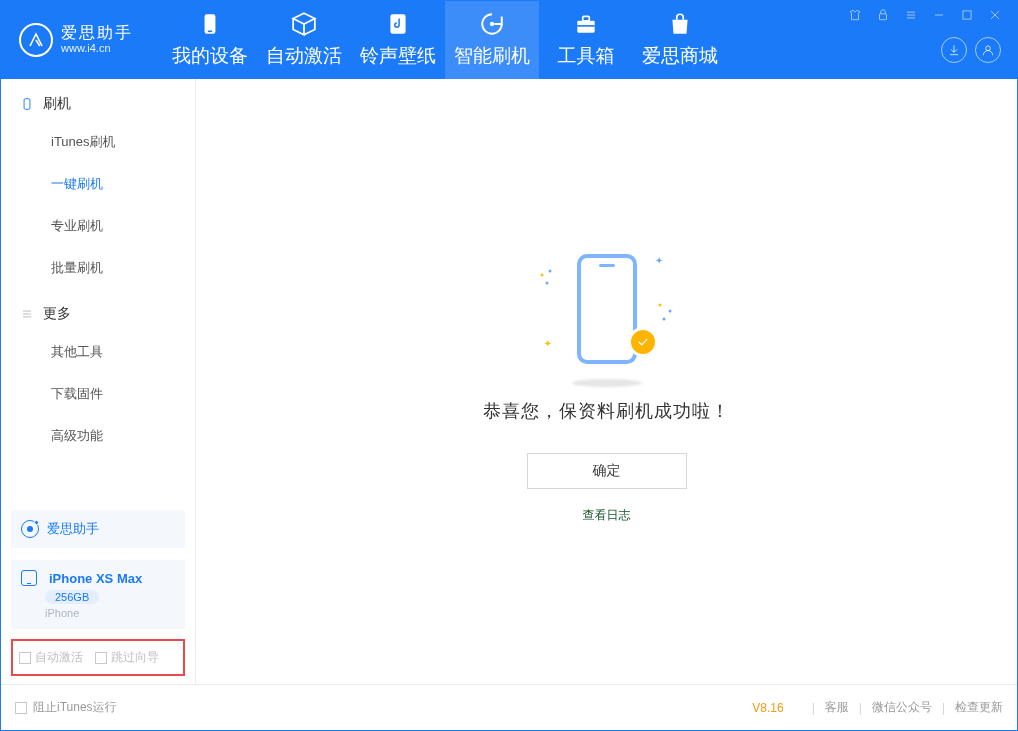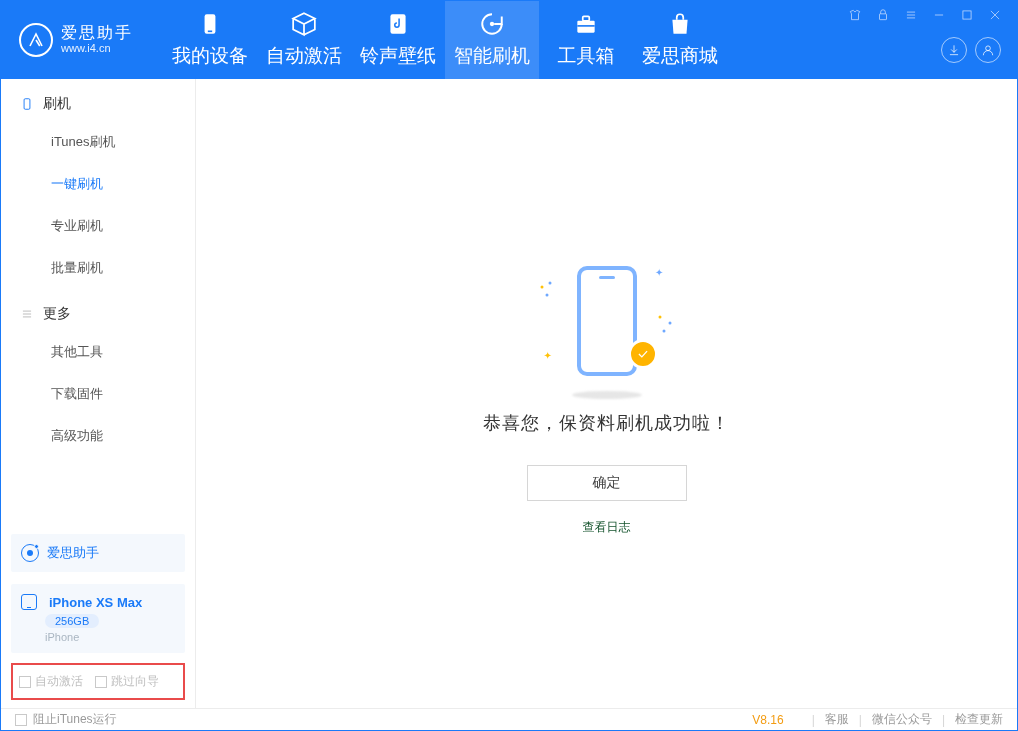--- a/index.html
+++ b/index.html
@@ -66,21 +66,21 @@
   .illus .dots { position:absolute; left:6px; top:30px; }
   .illus .dots2 { position:absolute; right:6px; bottom:50px; }
   .illus .star1 { position:absolute; left:12px; bottom:30px; color:#ffc107; font-size:10px; }
   .illus .star2 { position:absolute; right:18px; top:16px; color:#6fa8ff; font-size:10px; }
 
   .msg { font-size:18px; color:#333; letter-spacing:1px; margin-bottom: 30px; }
   .ok-btn { width: 160px; height: 36px; border:1px solid #d6d6d6; background:#fff; font-size:14px; color:#444; cursor:pointer; display:flex;align-items:center;justify-content:center; }
   .log-link { margin-top: 18px; color: #14532d; font-size: 12px; cursor:pointer; }
 
   
-  .footer { height: 22px; border-top:1px solid #ececec; display:flex; align-items:center; font-size:12px; color:#9a9a9a; padding: 0 14px; }
+  .footer { height: 46px; border-top:1px solid #ececec; display:flex; align-items:center; font-size:12px; color:#9a9a9a; padding: 0 14px; }
   .footer .left { display:flex; align-items:center; gap:6px; }
   .footer .left .box { width:12px;height:12px;border:1px solid #c9c9c9;}
   .footer .spacer { flex:1; }
   .footer .links { display:flex; align-items:center; gap:10px; color:#9a9a9a; }
   .footer .ver { color:#f39c12; margin-right: 18px; }
   .footer .sep { color:#d6d6d6; }
 </style>
 </head>
 <body>
 

